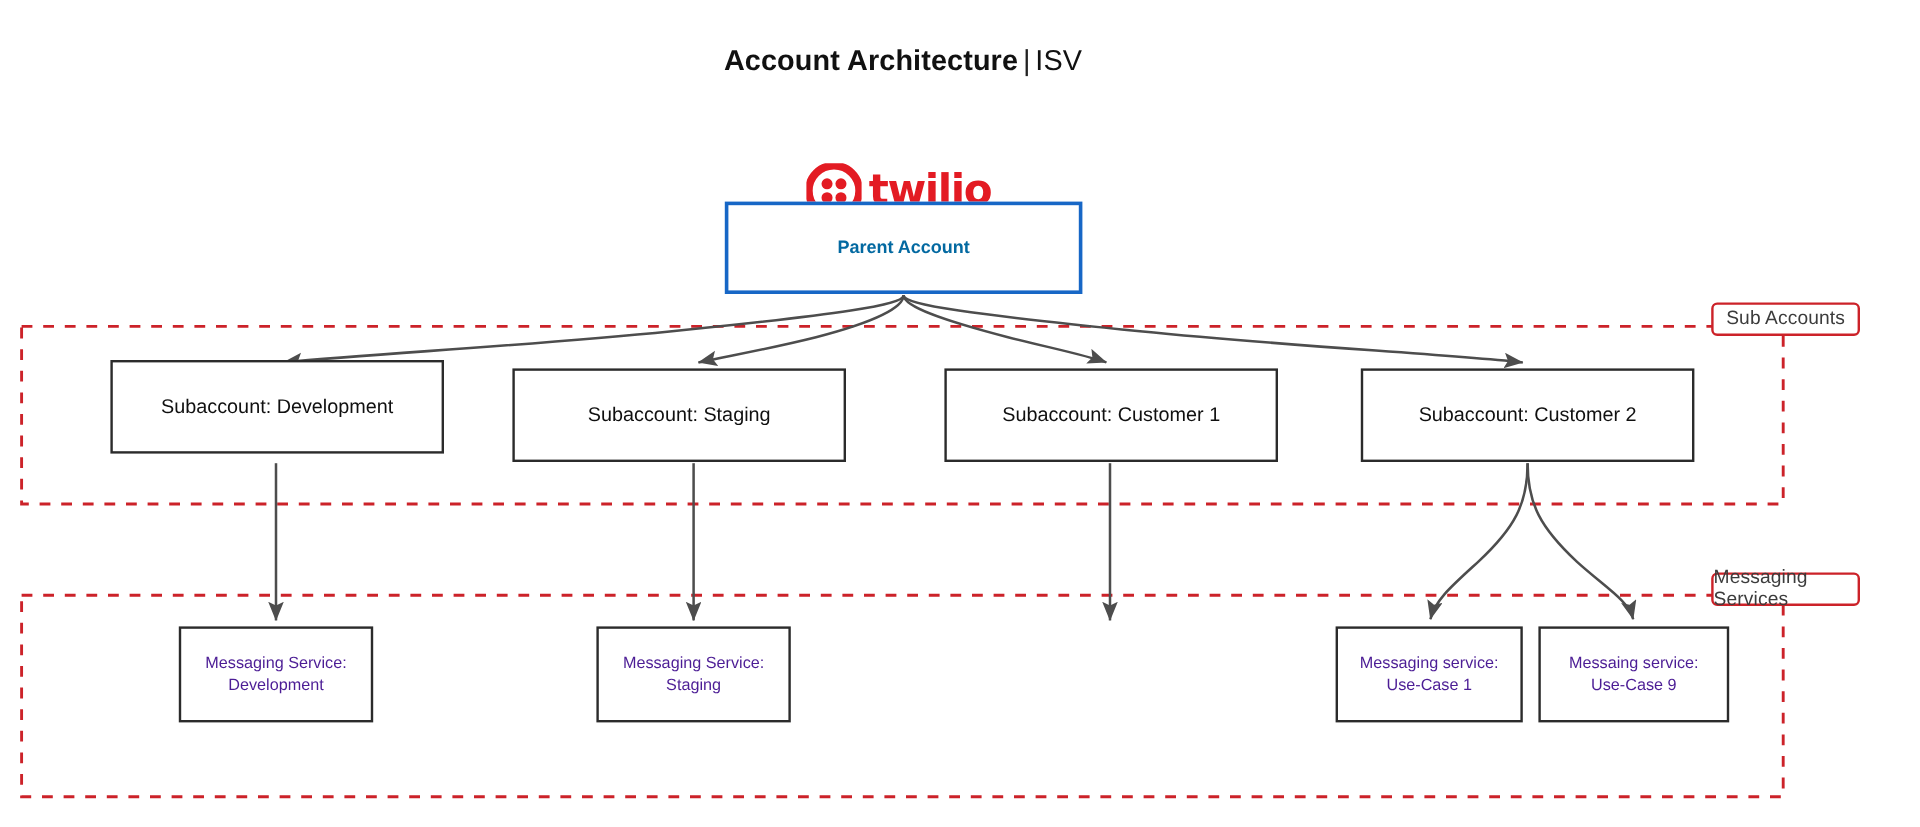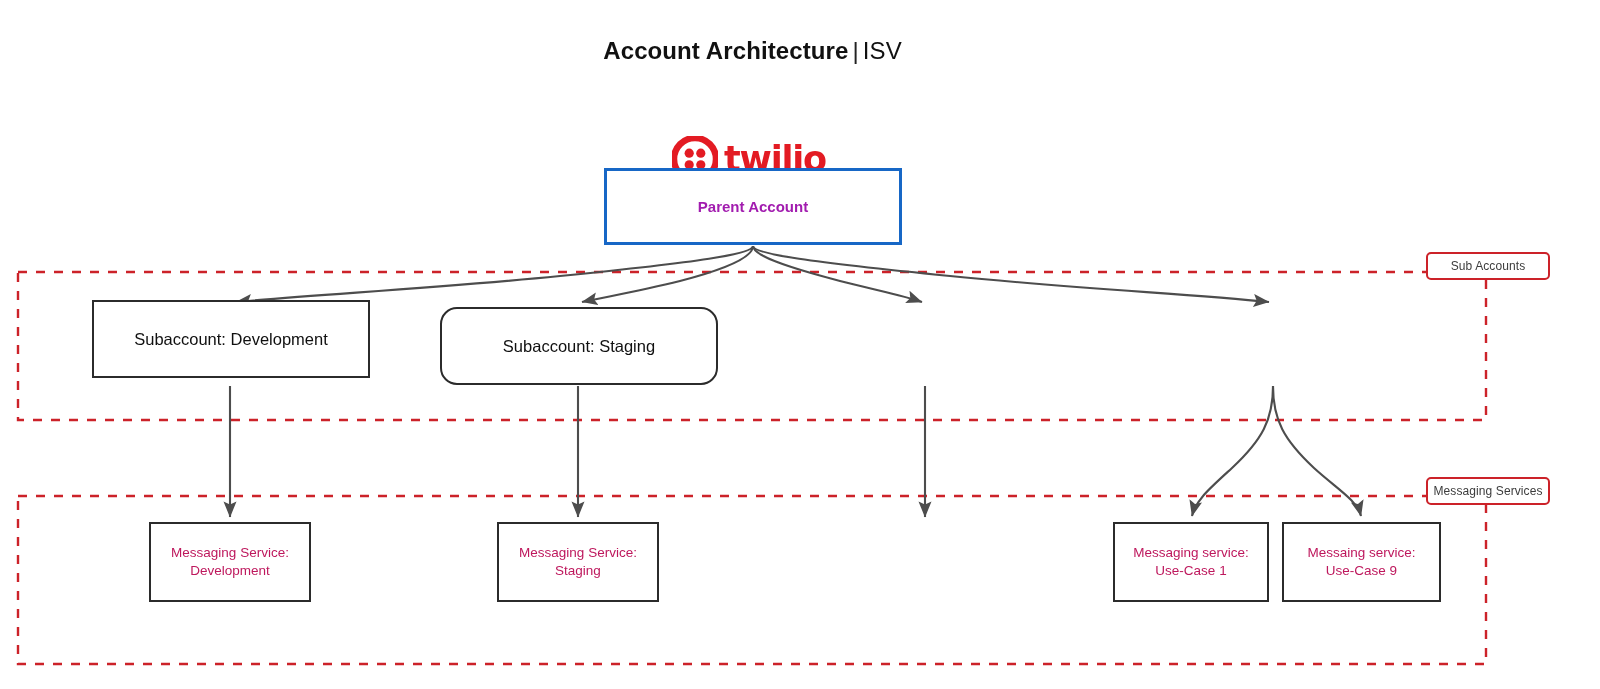--- a/index.html
+++ b/index.html
@@ -76,48 +76,48 @@
     background: #ffffff;
     display: flex;
     align-items: center;
     justify-content: center;
     text-align: center;
   }
   .node-parent {
     border: 3px solid #1767C6;
     font-weight: bold;
     font-size: 15px;
-    color: #a21caf;
+    color: #0369a1;
   }
   .node-sub {
     border: 2.5px solid #2b2b2b;
     font-size: 16.5px;
     color: #101010;
     font-weight: normal;
   }
   .node-svc {
     border: 2.5px solid #2b2b2b;
     font-size: 13.5px;
     line-height: 18px;
-    color: #be185d;
+    color: #4c1d95;
     font-weight: normal;
   }
   .node-label { white-space: pre-line; }
 
   
   .group-label {
     position: absolute;
     box-sizing: border-box;
     border: 2px solid #CC2229;
     border-radius: 5px;
     background: #ffffff;
     display: flex;
     align-items: center;
     justify-content: center;
-    font-size: 12px;
+    font-size: 16px;
     color: #3c3c3c;
     letter-spacing: 0.1px;
     font-family: "Liberation Sans", sans-serif;
   }
 </style>
 </head>
 <body>
 
 <div id="canvas">
 
@@ -165,22 +165,28 @@
     </g>
   </svg>
 
   <div class="node node-parent" style="left:604px; top:168px; width:298px; height:77px;">
     <span class="node-label">Parent Account</span>
   </div>
 
   <div class="node node-sub" style="left:92px; top:300px; width:278px; height:78px;">
     <span class="node-label">Subaccount: Development</span>
   </div>
-  <div class="node node-sub" style="left:440px; top:307px; width:278px; height:78px;border-radius:17px;">
+  <div class="node node-sub" style="left:427px; top:307px; width:278px; height:78px;">
     <span class="node-label">Subaccount: Staging</span>
+  </div>
+  <div class="node node-sub" style="left:787px; top:307px; width:278px; height:78px;">
+    <span class="node-label">Subaccount: Customer 1</span>
+  </div>
+  <div class="node node-sub" style="left:1134px; top:307px; width:278px; height:78px;">
+    <span class="node-label">Subaccount: Customer 2</span>
   </div>
 
   <div class="node node-svc" style="left:149px; top:522px; width:162px; height:80px;">
     <span class="node-label">Messaging Service:
 Development</span>
   </div>
   <div class="node node-svc" style="left:497px; top:522px; width:162px; height:80px;">
     <span class="node-label">Messaging Service:
 Staging</span>
   </div>

